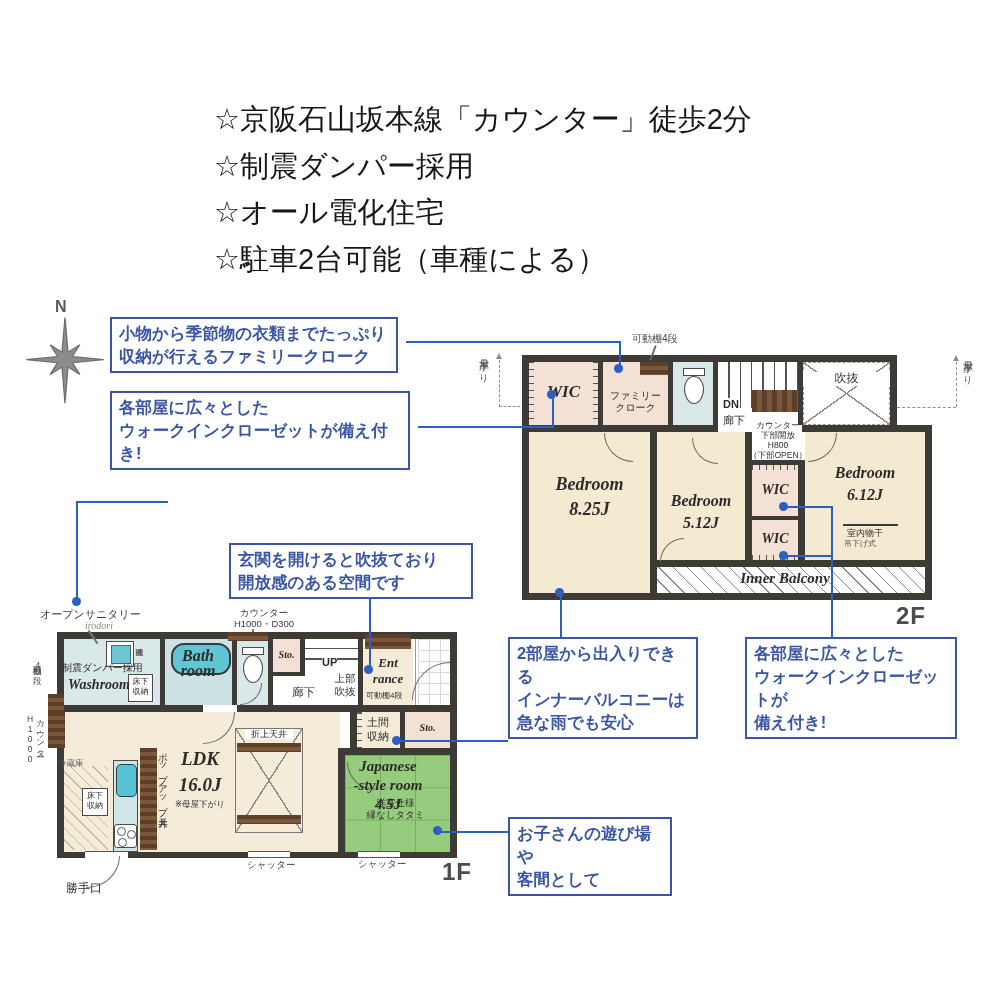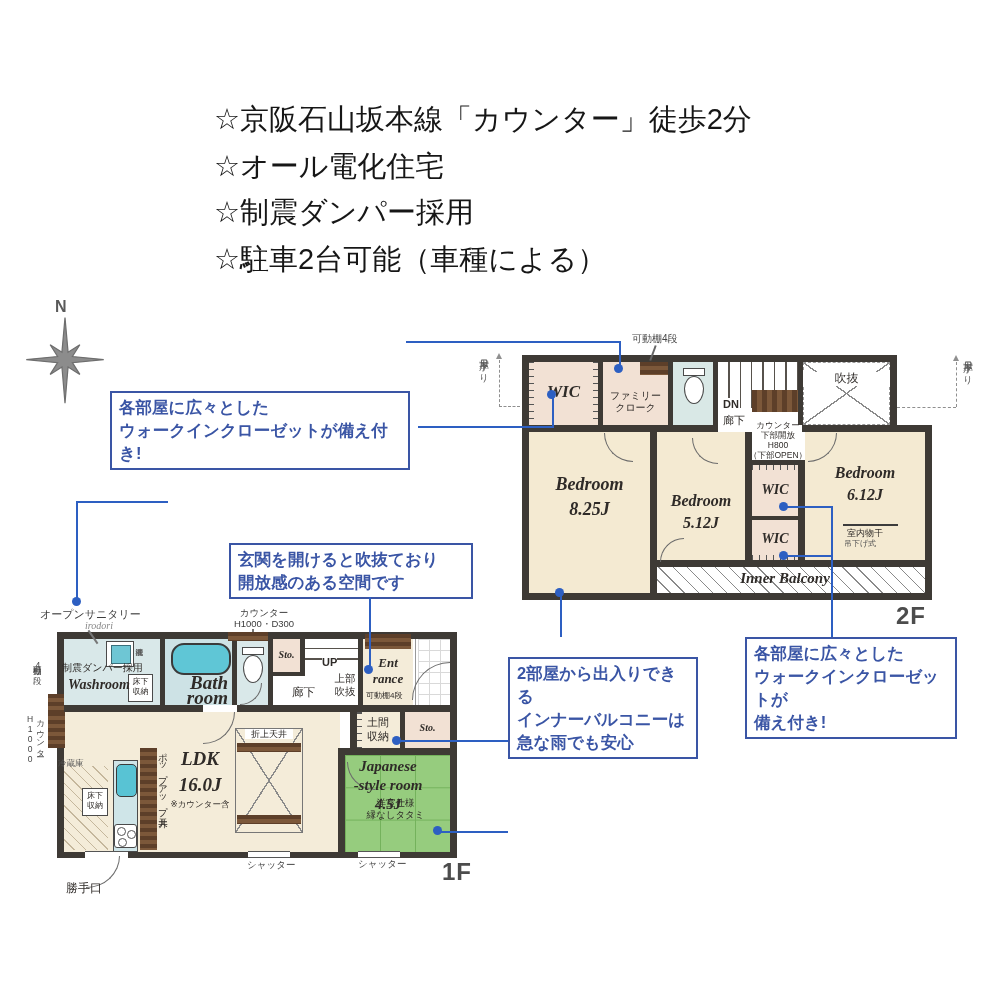--- a/index.html
+++ b/index.html
@@ -37,40 +37,44 @@
   .wbox{position:absolute;background:#fff;border:1.2px solid #4a4a4a;box-sizing:border-box;}
   .floorlabel{position:absolute;font-size:24px;color:#4c4c4c;font-weight:600;letter-spacing:1px;}
 </style>
 </head>
 <body>
 
 <div id="page">
 
   <div class="abs jp" style="left:214px;top:96px;font-size:29px;color:#161616;line-height:46.5px;">
     <div>☆京阪石山坂本線「カウンター」徒歩2分</div>
+    <div>☆制震ダンパー採用</div>
     <div>☆オール電化住宅</div>
-    <div>☆制震ダンパー採用</div>
     <div>☆駐車2台可能（車種による）</div>
   </div>
 
   <div class="lbl jp" style="left:55px;top:298px;font-size:16px;font-weight:700;color:#5a5a5a;">N</div>
   <svg class="abs" style="left:23px;top:316px;" width="84" height="92" viewBox="0 0 100 114">
     <polygon points="50,2 53.8,44.8 68.4,35.6 59.2,50.2 98,54 59.2,57.8 68.4,72.4 53.8,63.2 50,108 46.2,63.2 31.6,72.4 40.8,57.8 2,54 40.8,50.2 31.6,35.6 46.2,44.8" fill="#8c8c8c" stroke="#6e6e6e" stroke-width="1.5"></polygon>
   </svg>
 
+  <div class="callout" style="left:110px;top:317px;width:288px;">小物から季節物の衣類までたっぷり
+収納が行えるファミリークローク</div>
   <div class="callout" style="left:110px;top:391px;width:300px;">各部屋に広々とした
 ウォークインクローゼットが備え付き!</div>
   <div class="callout" style="left:229px;top:543px;width:244px;">玄関を開けると吹抜ており
 開放感のある空間です</div>
-  <div class="callout" style="left:508px;top:637px;width:190px;margin-top:20px;">2部屋から出入りできる
+  <div class="callout" style="left:508px;top:637px;width:190px;">2部屋から出入りできる
 インナーバルコニーは
 急な雨でも安心</div>
   <div class="callout" style="left:745px;top:637px;width:212px;">各部屋に広々とした
 ウォークインクローゼットが
 備え付き!</div>
+  <div class="callout" style="left:508px;top:817px;width:164px;">お子さんの遊び場や
+客間として</div>
 
   <div class="plan" style="left:522px;top:355px;width:410px;height:245px;"></div>
 
   <div class="room" style="left:529px;top:362px;width:69px;height:63px;background:#f2e1d4;"></div>
   <div class="ticks" style="left:529px;top:362px;width:5px;height:63px;"></div>
   <div class="ticks" style="left:593px;top:362px;width:5px;height:63px;"></div>
   <div class="room" style="left:603px;top:362px;width:65px;height:63px;background:#f2e1d4;"></div>
   <div class="room woodh" style="left:640px;top:362px;width:28px;height:13px;"></div>
   <div class="room" style="left:673px;top:362px;width:40px;height:63px;background:#d9e8e6;"></div>
   <div class="room treads-v" style="left:718px;top:362px;width:80px;height:46px;"></div>
@@ -215,36 +219,36 @@
   <div class="abs" style="left:92px;top:629px;width:2px;height:16px;background:#777;transform:rotate(-35deg);"></div>
   <div class="lbl jp ctr" style="left:220px;top:607px;width:88px;font-size:9.5px;line-height:11px;color:#3c3c3c;">カウンター
 H1000・D300</div>
   <div class="abs" style="left:252px;top:629px;width:2px;height:9px;background:#777;"></div>
   <div class="room woodh" style="left:228px;top:632px;width:40px;height:9px;"></div>
   <div class="lbl jp" style="left:62px;top:662px;font-size:10px;">制震ダンパー採用</div>
   <div class="lbl en" style="left:68px;top:677px;font-size:14px;">Washroom</div>
   <div class="lbl jp vert" style="left:134px;top:642px;font-size:7.5px;height:26px;letter-spacing:0;color:#555;">洗濯機</div>
   <div class="lbl jp ctr" style="left:128px;top:677px;width:25px;font-size:8px;line-height:9.5px;">床下
 収納</div>
-  <div class="lbl en ctr" style="left:168px;top:675px;width:60px;font-size:19px;line-height:15px;text-align:right;">Bath
+  <div class="lbl en ctr" style="left:168px;top:648px;width:60px;font-size:16px;line-height:15px;">Bath
 room</div>
   <div class="lbl en ctr" style="left:273px;top:649px;width:27px;font-size:10px;">Sto.</div>
   <div class="lbl jp" style="left:292px;top:686px;font-size:11.5px;">廊下</div>
   <div class="lbl jp" style="left:322px;top:656px;font-size:11px;font-weight:700;background:#fff;">UP</div>
   <div class="lbl jp ctr" style="left:332px;top:672px;width:26px;font-size:10.5px;line-height:12.5px;">上部
 吹抜</div>
   <div class="lbl en ctr" style="left:366px;top:655px;width:44px;font-size:13px;line-height:16px;">Ent
 rance</div>
   <div class="lbl jp" style="left:366px;top:691px;font-size:8px;">可動棚4段</div>
   <div class="lbl jp ctr" style="left:360px;top:715px;width:36px;font-size:11px;line-height:14px;">土間
 収納</div>
   <div class="lbl en ctr" style="left:405px;top:722px;width:45px;font-size:10px;">Sto.</div>
   <div class="lbl en ctr" style="left:148px;top:746px;width:104px;font-size:19px;line-height:26px;">LDK
 16.0J</div>
-  <div class="lbl jp ctr" style="left:150px;top:800px;width:100px;font-size:8.5px;">※カウンター含</div>
+  <div class="lbl jp ctr" style="left:150px;top:800px;width:100px;font-size:8.5px;">※母屋下がり</div>
   <div class="lbl jp ctr" style="left:245px;top:729px;width:48px;font-size:9px;background:#fff;">折上天井</div>
   <div class="lbl jp vert" style="left:157px;top:746px;font-size:9.5px;height:86px;letter-spacing:0;">ポップアップ天井</div>
   <div class="lbl jp" style="left:58px;top:759px;font-size:8.5px;color:#555;">冷蔵庫</div>
   <div class="lbl jp ctr" style="left:82px;top:791px;width:26px;font-size:8px;line-height:9.5px;">床下
 収納</div>
   <div class="lbl en ctr" style="left:345px;top:757px;width:86px;font-size:15px;line-height:19px;">Japanese
 -style room
 4.5J</div>
   <div class="lbl jp ctr" style="left:345px;top:797px;width:101px;font-size:9.5px;line-height:12px;">洋室仕様
 縁なしタタミ</div>

